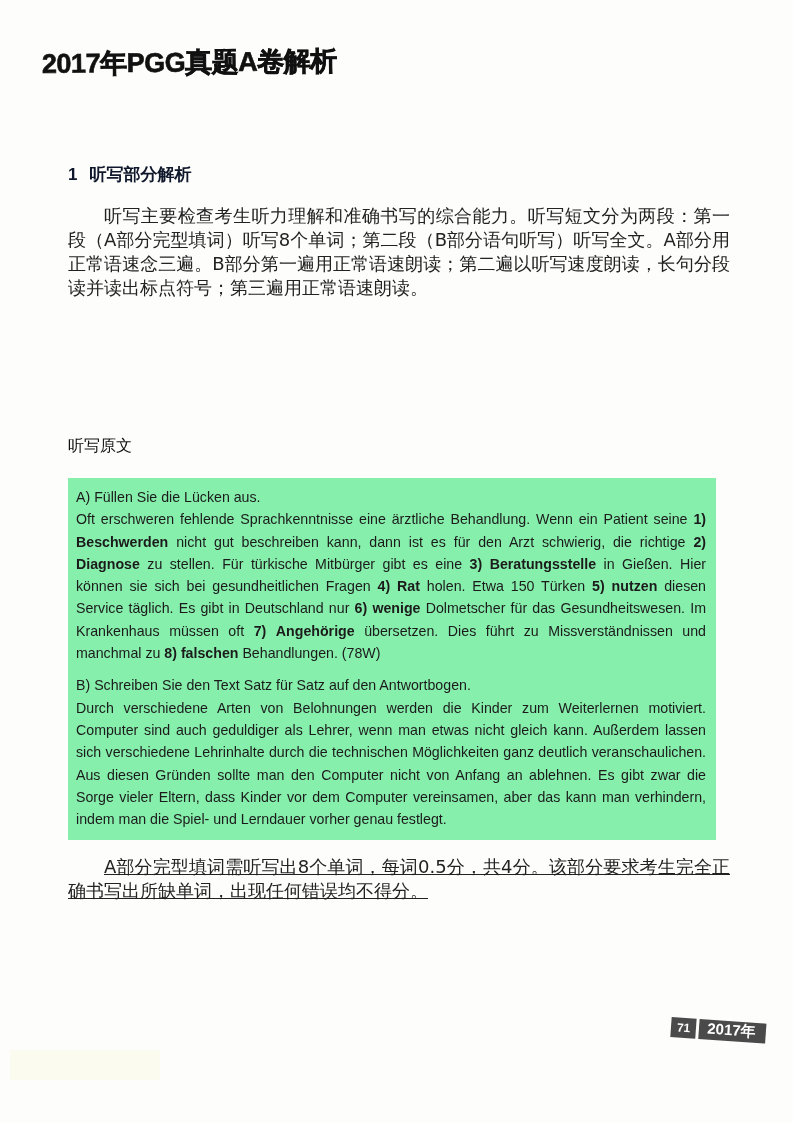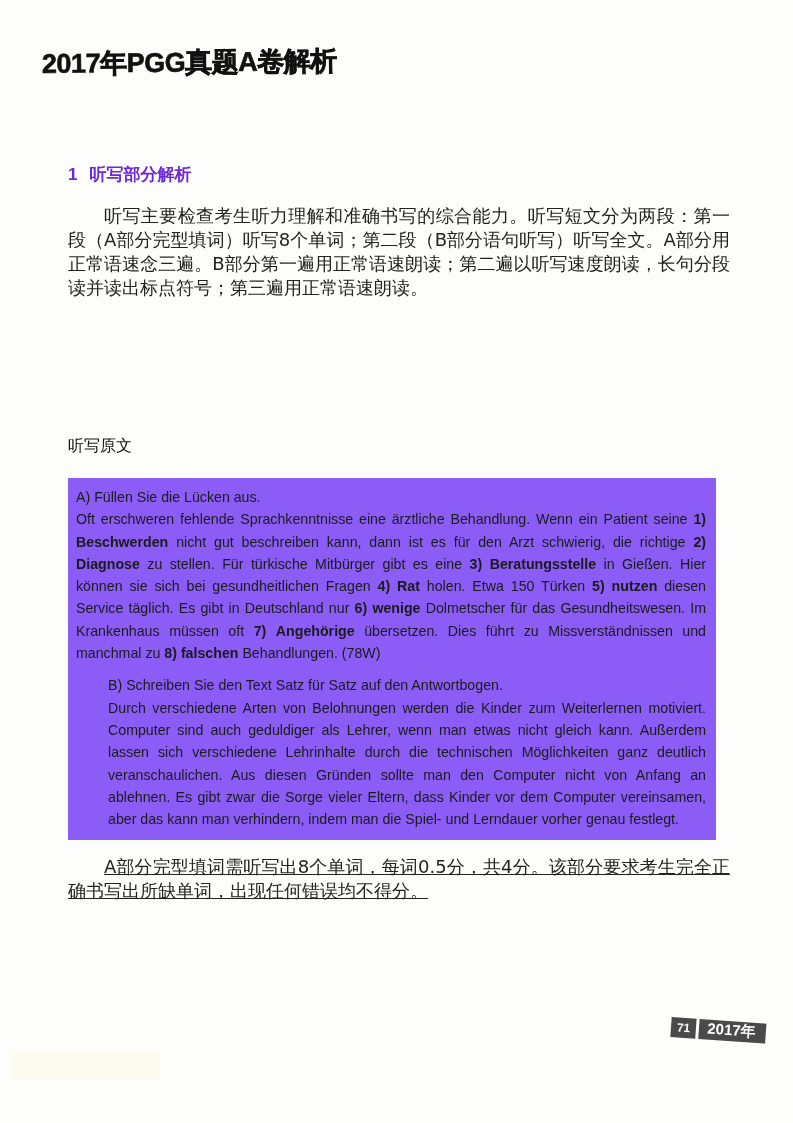--- a/index.html
+++ b/index.html
@@ -27,21 +27,21 @@
       transform: rotate(-0.6deg);
       transform-origin: left center;
       -webkit-text-stroke: 0.6px #111;
     }
     .section-heading {
       position: absolute;
       left: 68px;
       top: 163px;
       font-weight: bold;
       font-size: 17px;
-      color: #6d28d9;
+      color: #0f172a;
     }
     .section-heading .num {
       font-family: "Liberation Sans", sans-serif;
       font-weight: 900;
       margin-right: 12px;
     }
     .cn-body {
       position: absolute;
       left: 68px;
       width: 662px;
@@ -62,29 +62,29 @@
       font-weight: normal;
       font-size: 16px;
       color: #111;
     }
     .de-box {
       position: absolute;
       left: 68px;
       top: 478px;
       width: 630px;
       padding: 8px 10px 10px 8px;
-      background: #8b5cf6;
+      background: #86efac;
       font-family: "Liberation Sans", sans-serif;
       font-size: 14.2px;
       line-height: 22.3px;
       color: #1b1b1b;
       text-align: justify;
     }
     .de-box p { margin: 0; }
-    .de-box .block-b { margin-top: 10px; margin-left: 32px; }
+    .de-box .block-b { margin-top: 10px; }
     .de-box .instr { display: block; }
     .de-box b.num { font-weight: bold; }
     .de-box .answer {
       font-weight: bold;
       text-underline-offset: 2px;
     }
     #scoring { top: 855px; text-decoration: underline; }
     .page-footer {
       position: absolute;
       left: 671px;

